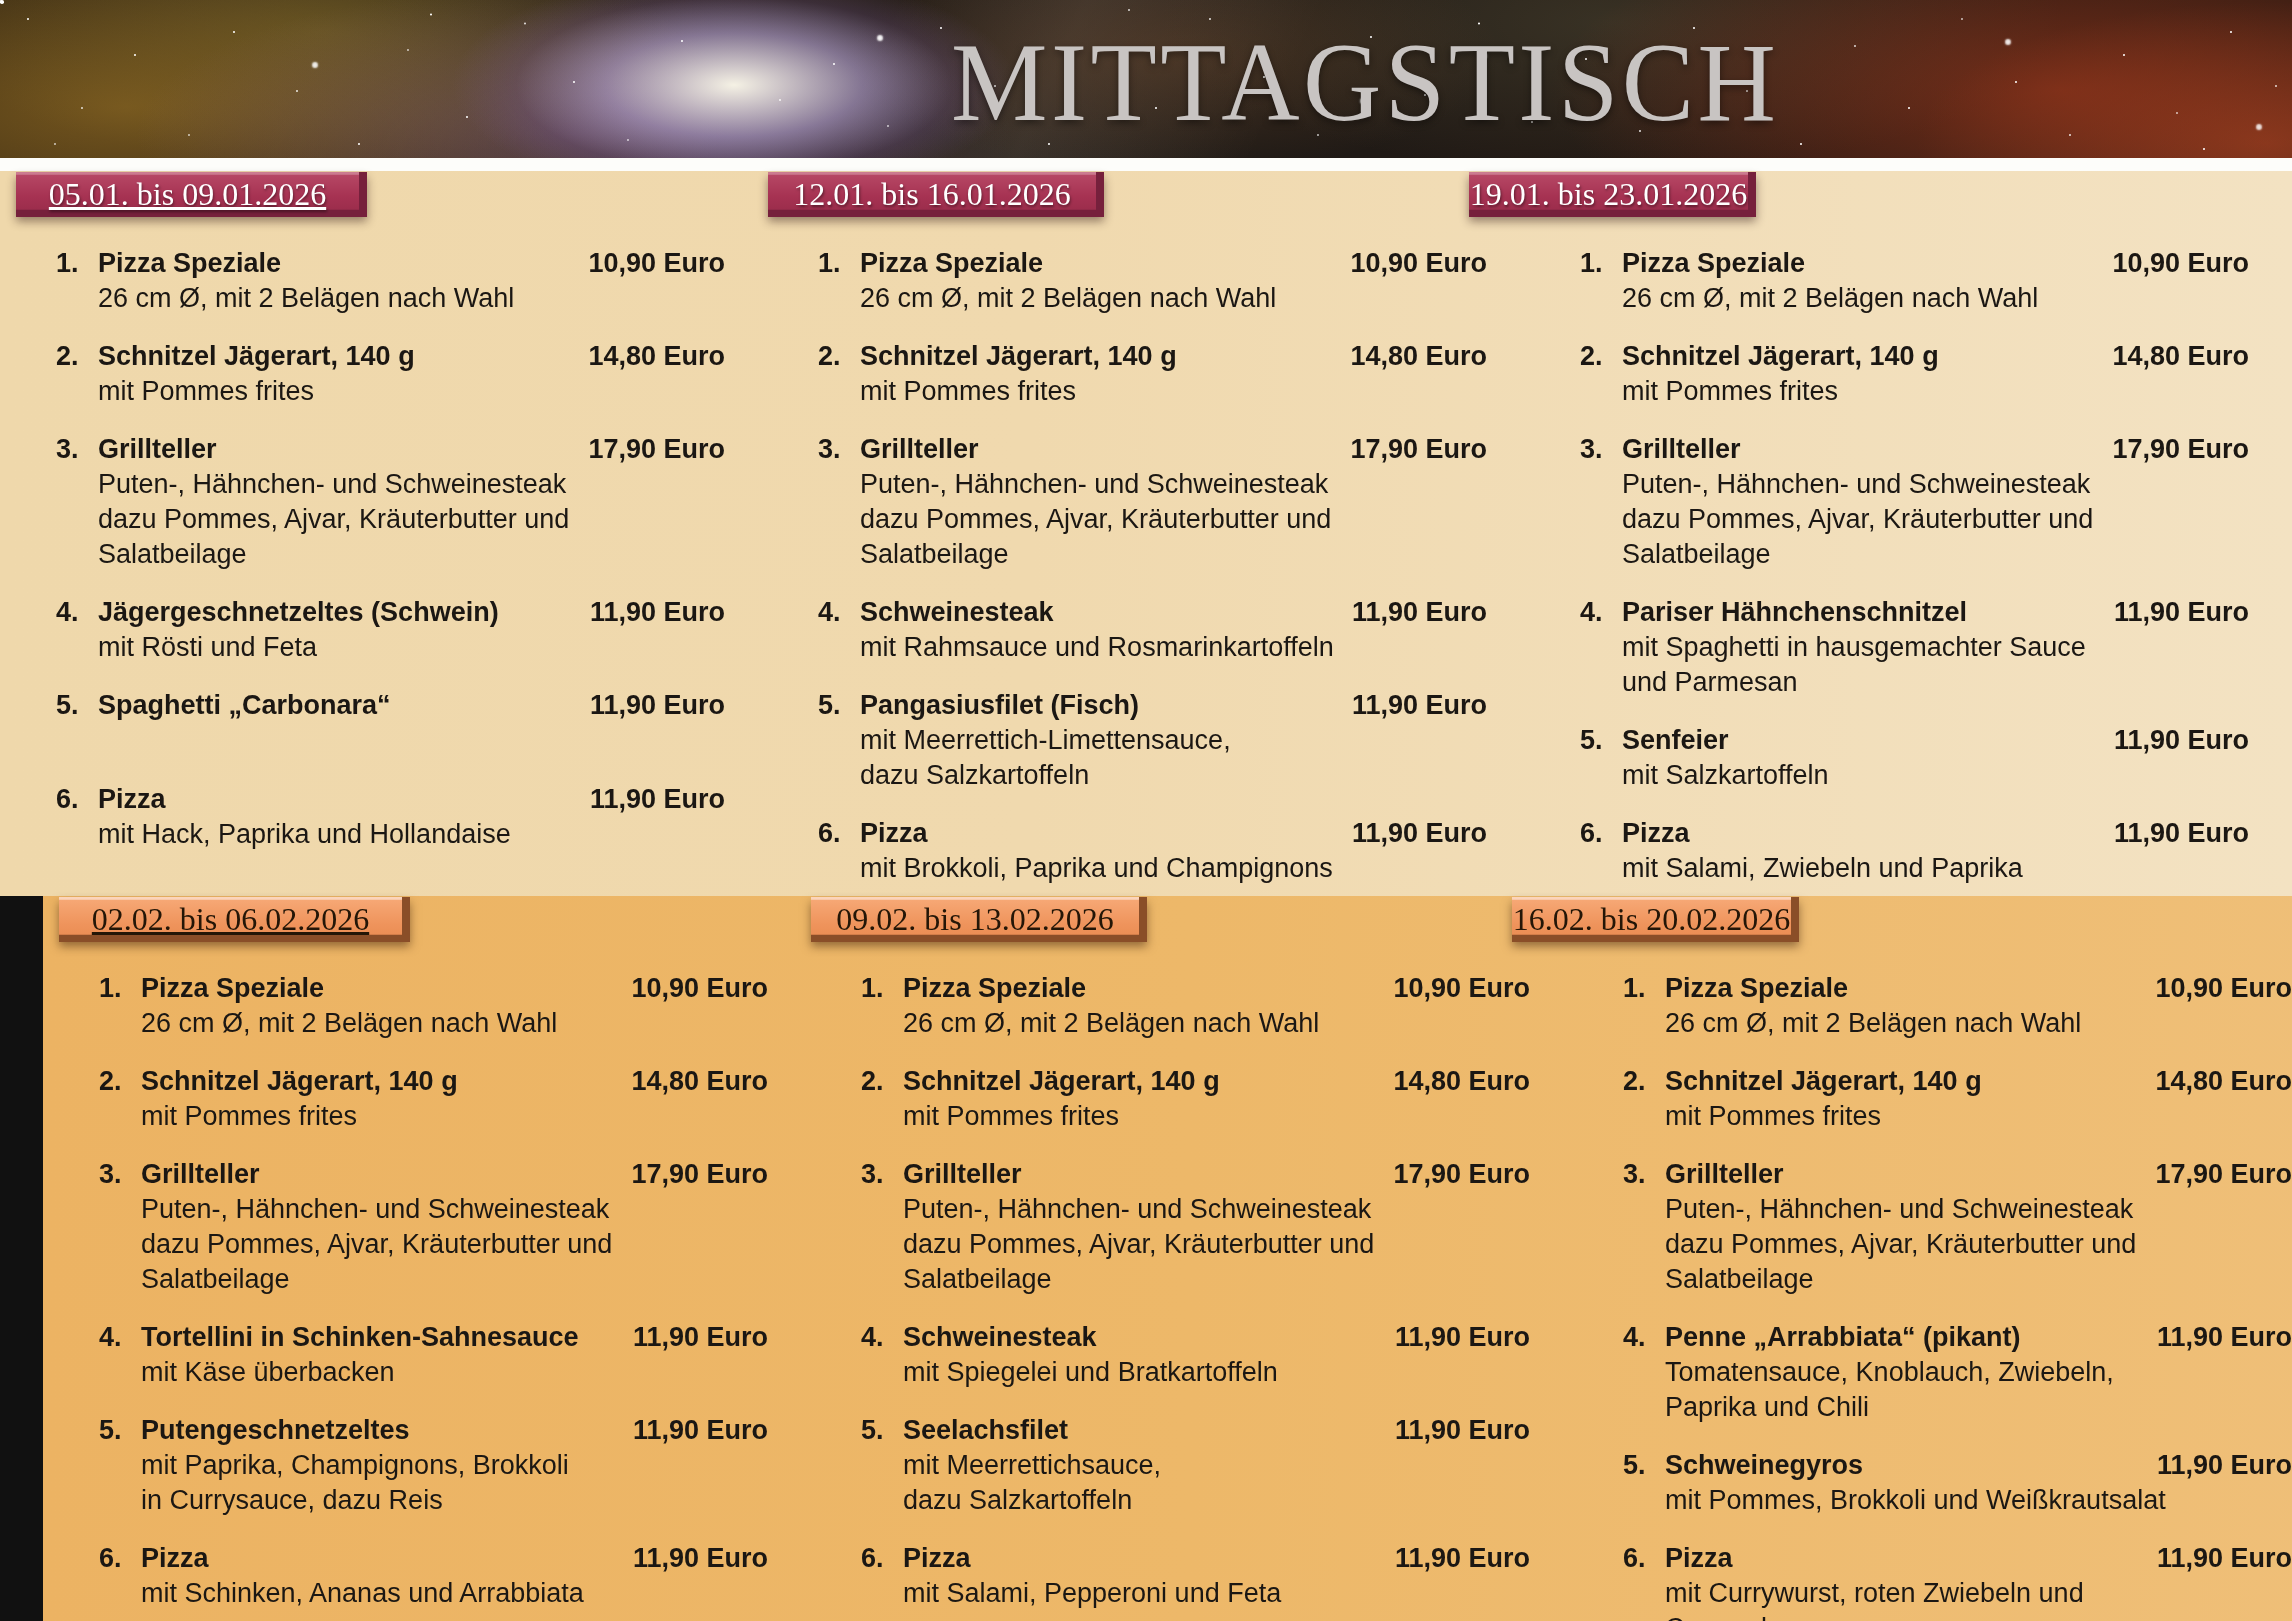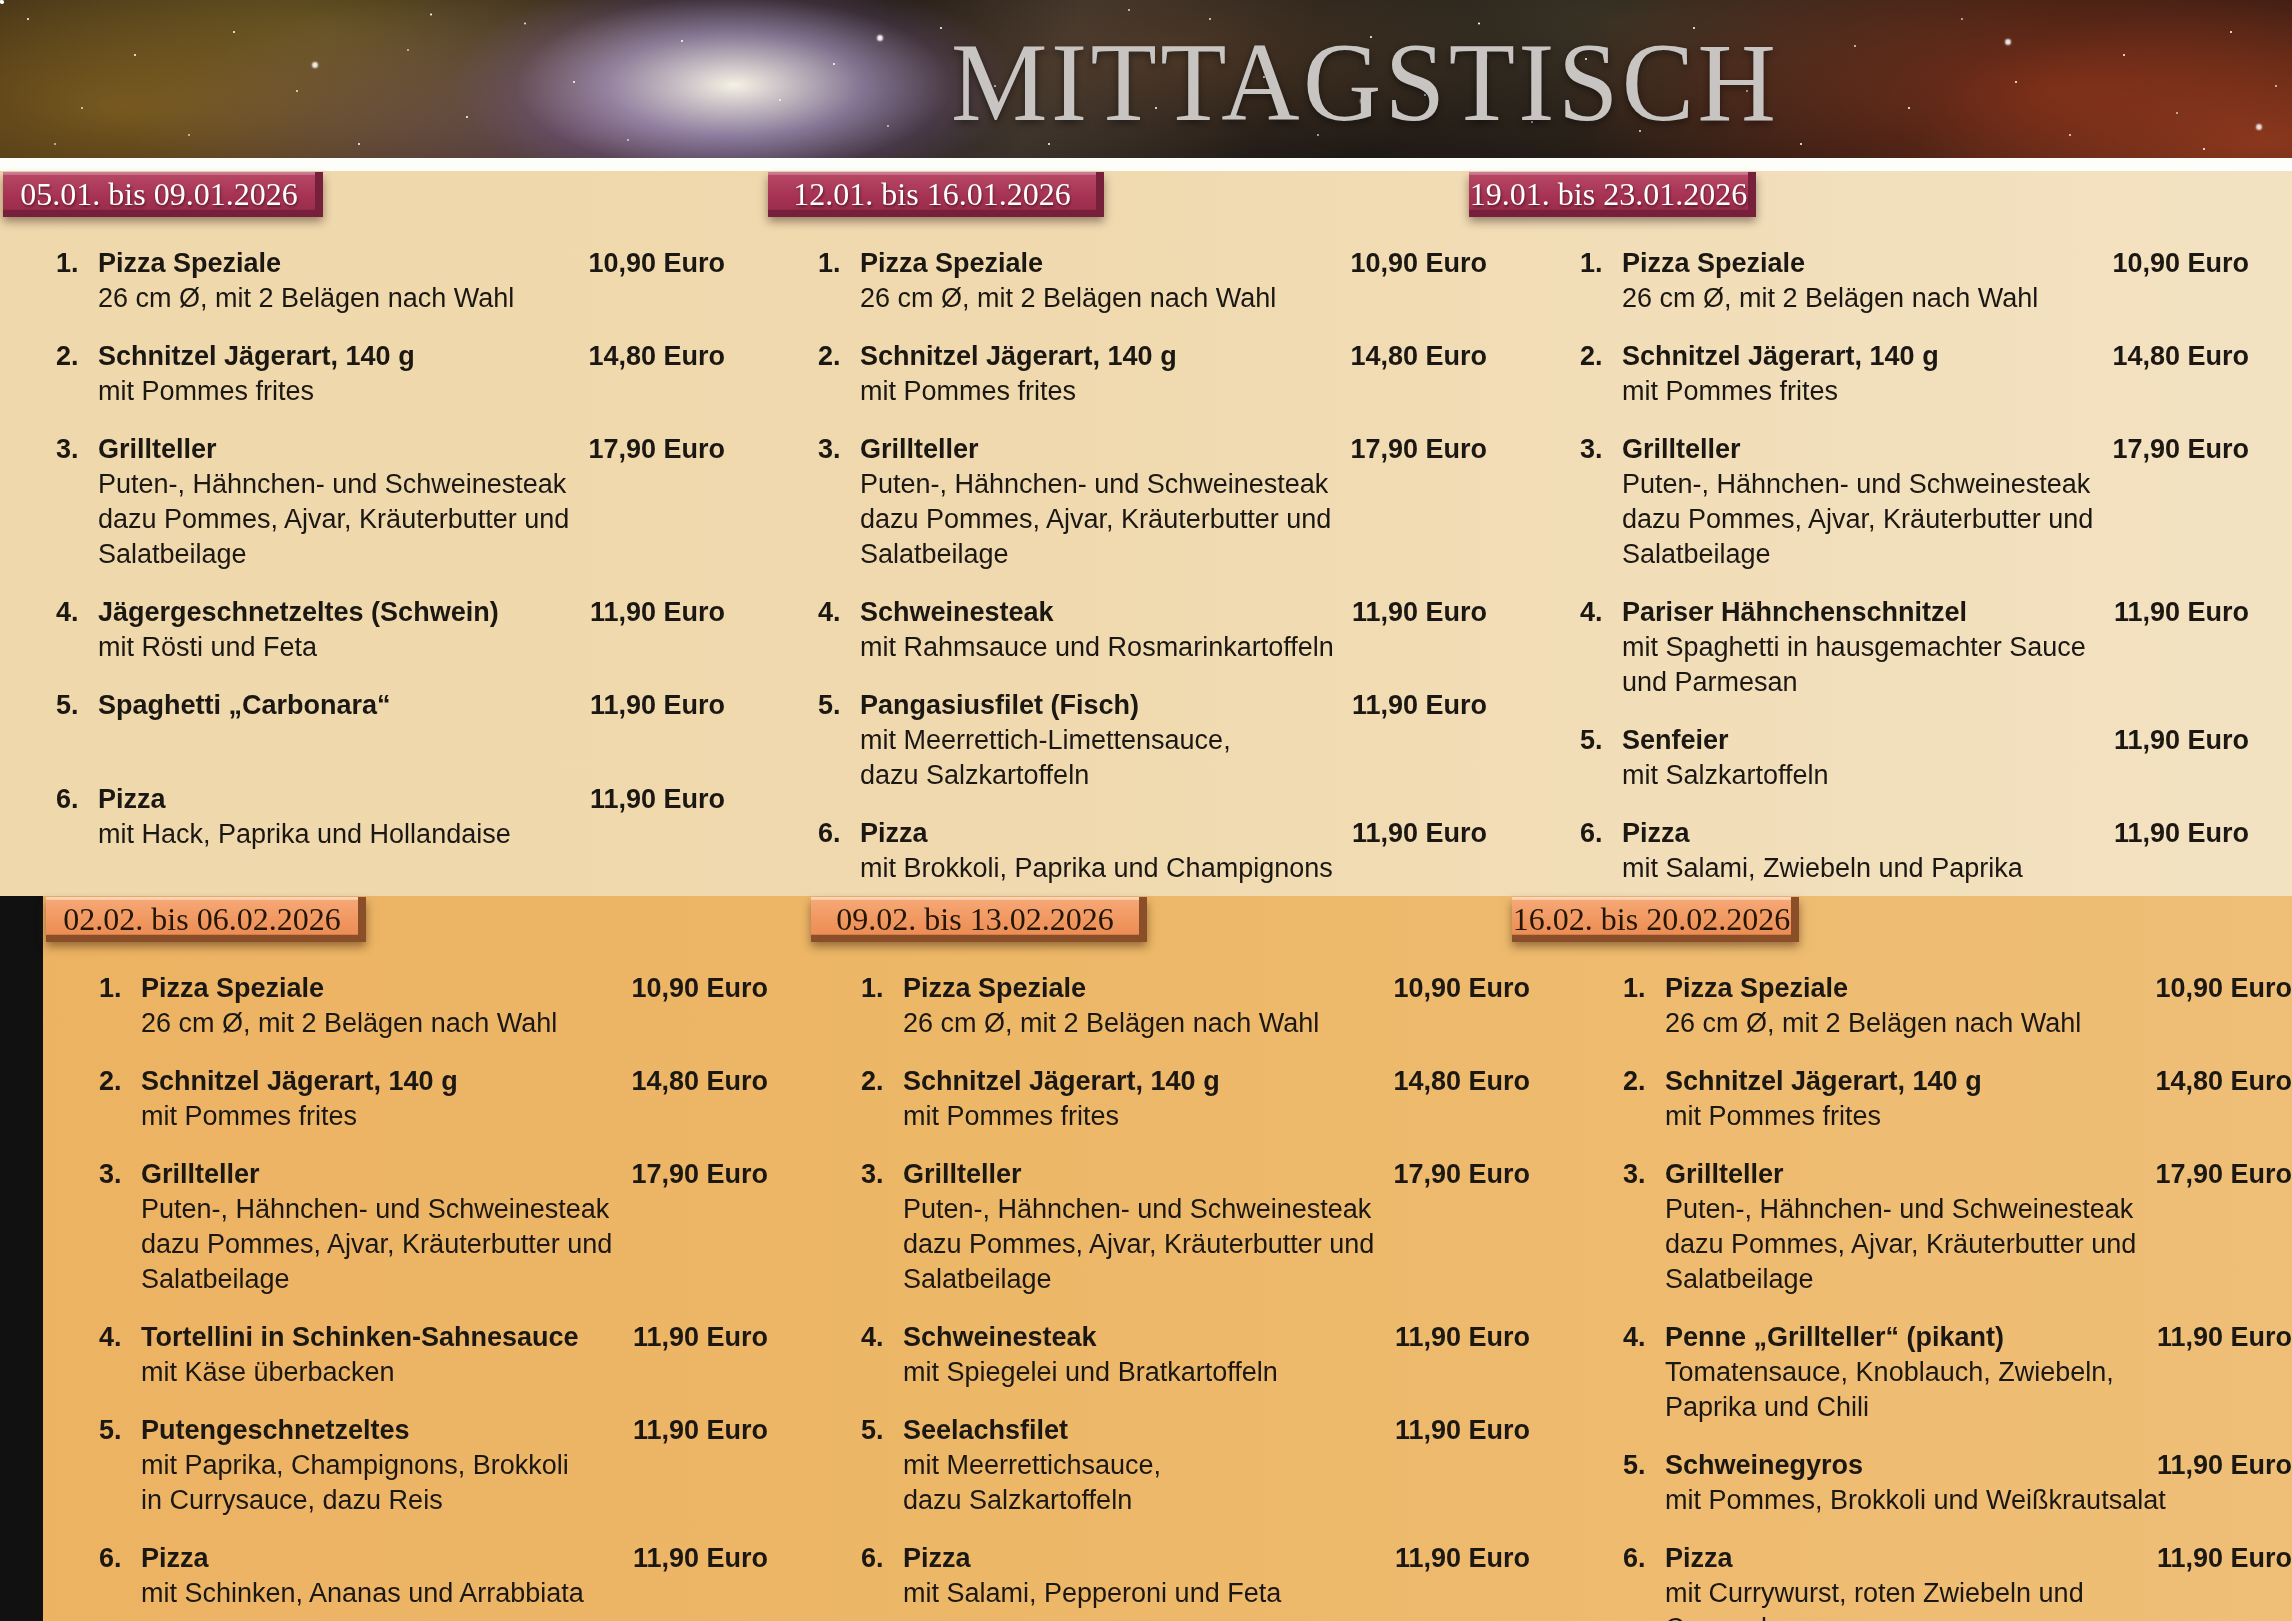--- a/index.html
+++ b/index.html
@@ -71,21 +71,21 @@
   .cols{
     display:grid;grid-template-columns:repeat(3,1fr);column-gap:93px;
     padding:75px 44px 0 56px;box-sizing:border-box;
   }
   
   .badge{
     position:absolute;top:1.8px;height:45px;box-sizing:border-box;
     display:flex;align-items:center;justify-content:center;
     font-family:"Liberation Serif", serif;font-size:32px;white-space:nowrap;
   }
-  .pos-0{left:3px;width:320px;}
+  .pos-0{left:16px;width:351px;text-decoration:underline;}
   .pos-1{left:768px;width:336px;}
   .pos-2{left:1469px;width:287px;}
   .band-cream .badge{
     color:#fff;text-shadow:0.9px 1.8px 2.7px rgba(0,0,0,.45);
     background:linear-gradient(180deg,#b84a67,var(--maroon) 55%,#962b49);
     box-shadow:inset -8px -7.2px 0 var(--maroon-dark), inset 0 2.7px 0 rgba(255,255,255,.28), 0 5.4px 9px rgba(40,15,15,.45);
     padding-right:8px;
   }
   .band-amber .badge{
     color:#241607;
@@ -326,21 +326,21 @@
             <div class="desc">mit Pommes frites</div>
           </div>
           <div class="item">
             <span class="num">3.</span>
             <span class="nm">Grillteller</span>
             <span class="price">17,90 Euro</span>
             <div class="desc">Puten-, Hähnchen- und Schweinesteak<br>dazu Pommes, Ajvar, Kräuterbutter und<br>Salatbeilage</div>
           </div>
           <div class="item">
             <span class="num">4.</span>
-            <span class="nm">Penne „Grillteller“ (pikant)</span>
+            <span class="nm">Penne „Arrabbiata“ (pikant)</span>
             <span class="price">11,90 Euro</span>
             <div class="desc">Tomatensauce, Knoblauch, Zwiebeln,<br>Paprika und Chili</div>
           </div>
           <div class="item">
             <span class="num">5.</span>
             <span class="nm">Schweinegyros</span>
             <span class="price">11,90 Euro</span>
             <div class="desc">mit Pommes, Brokkoli und Weißkrautsalat</div>
           </div>
           <div class="item">

